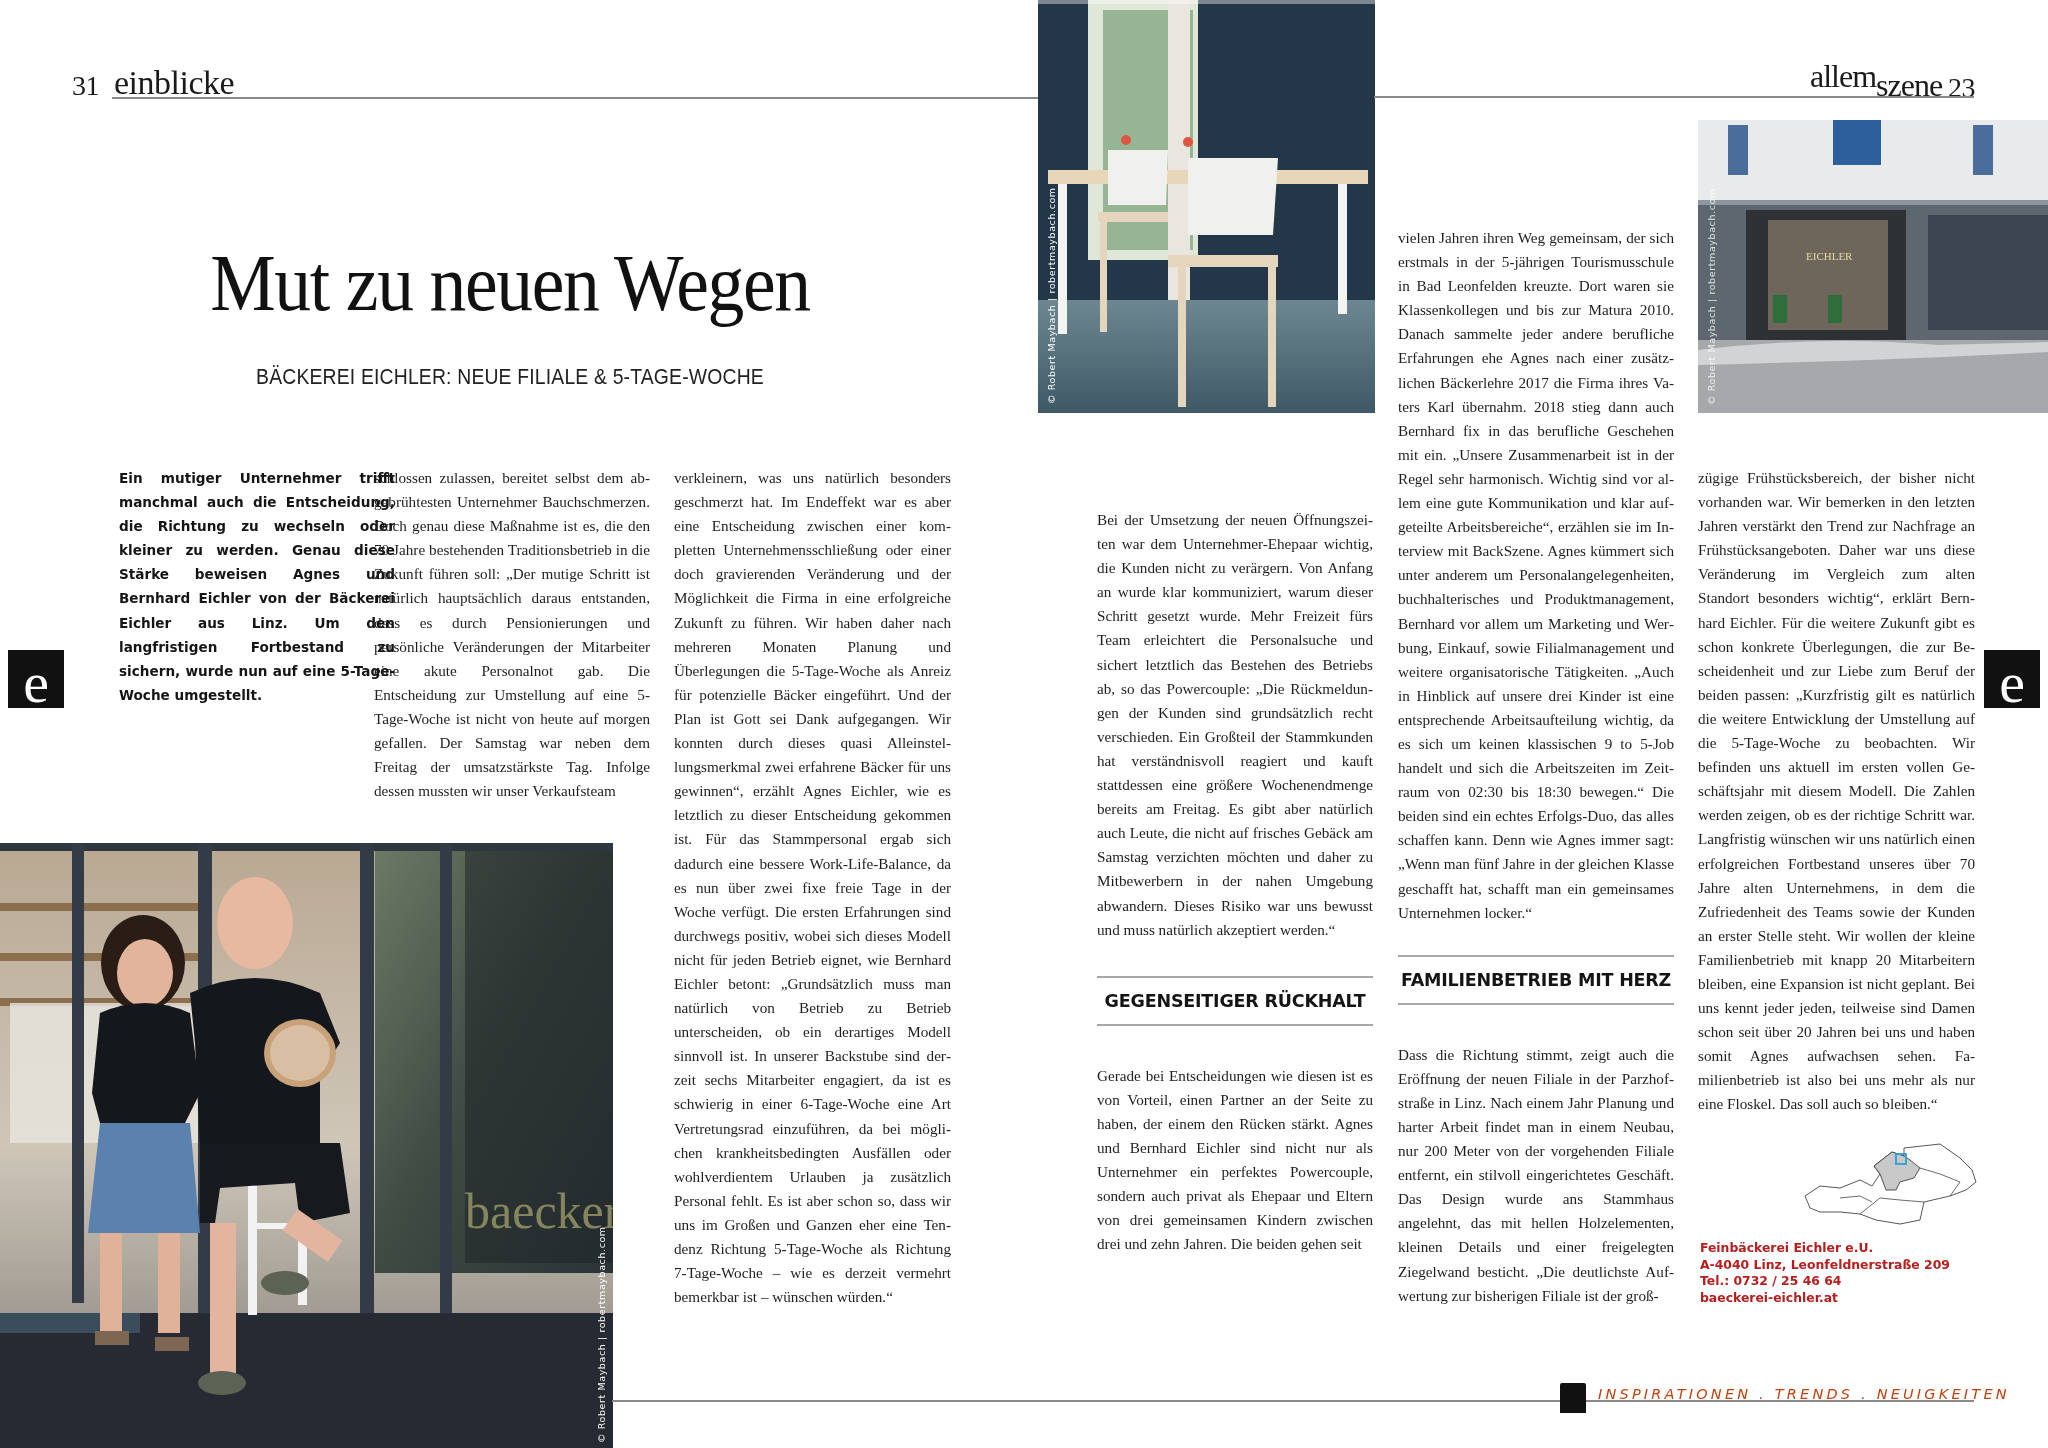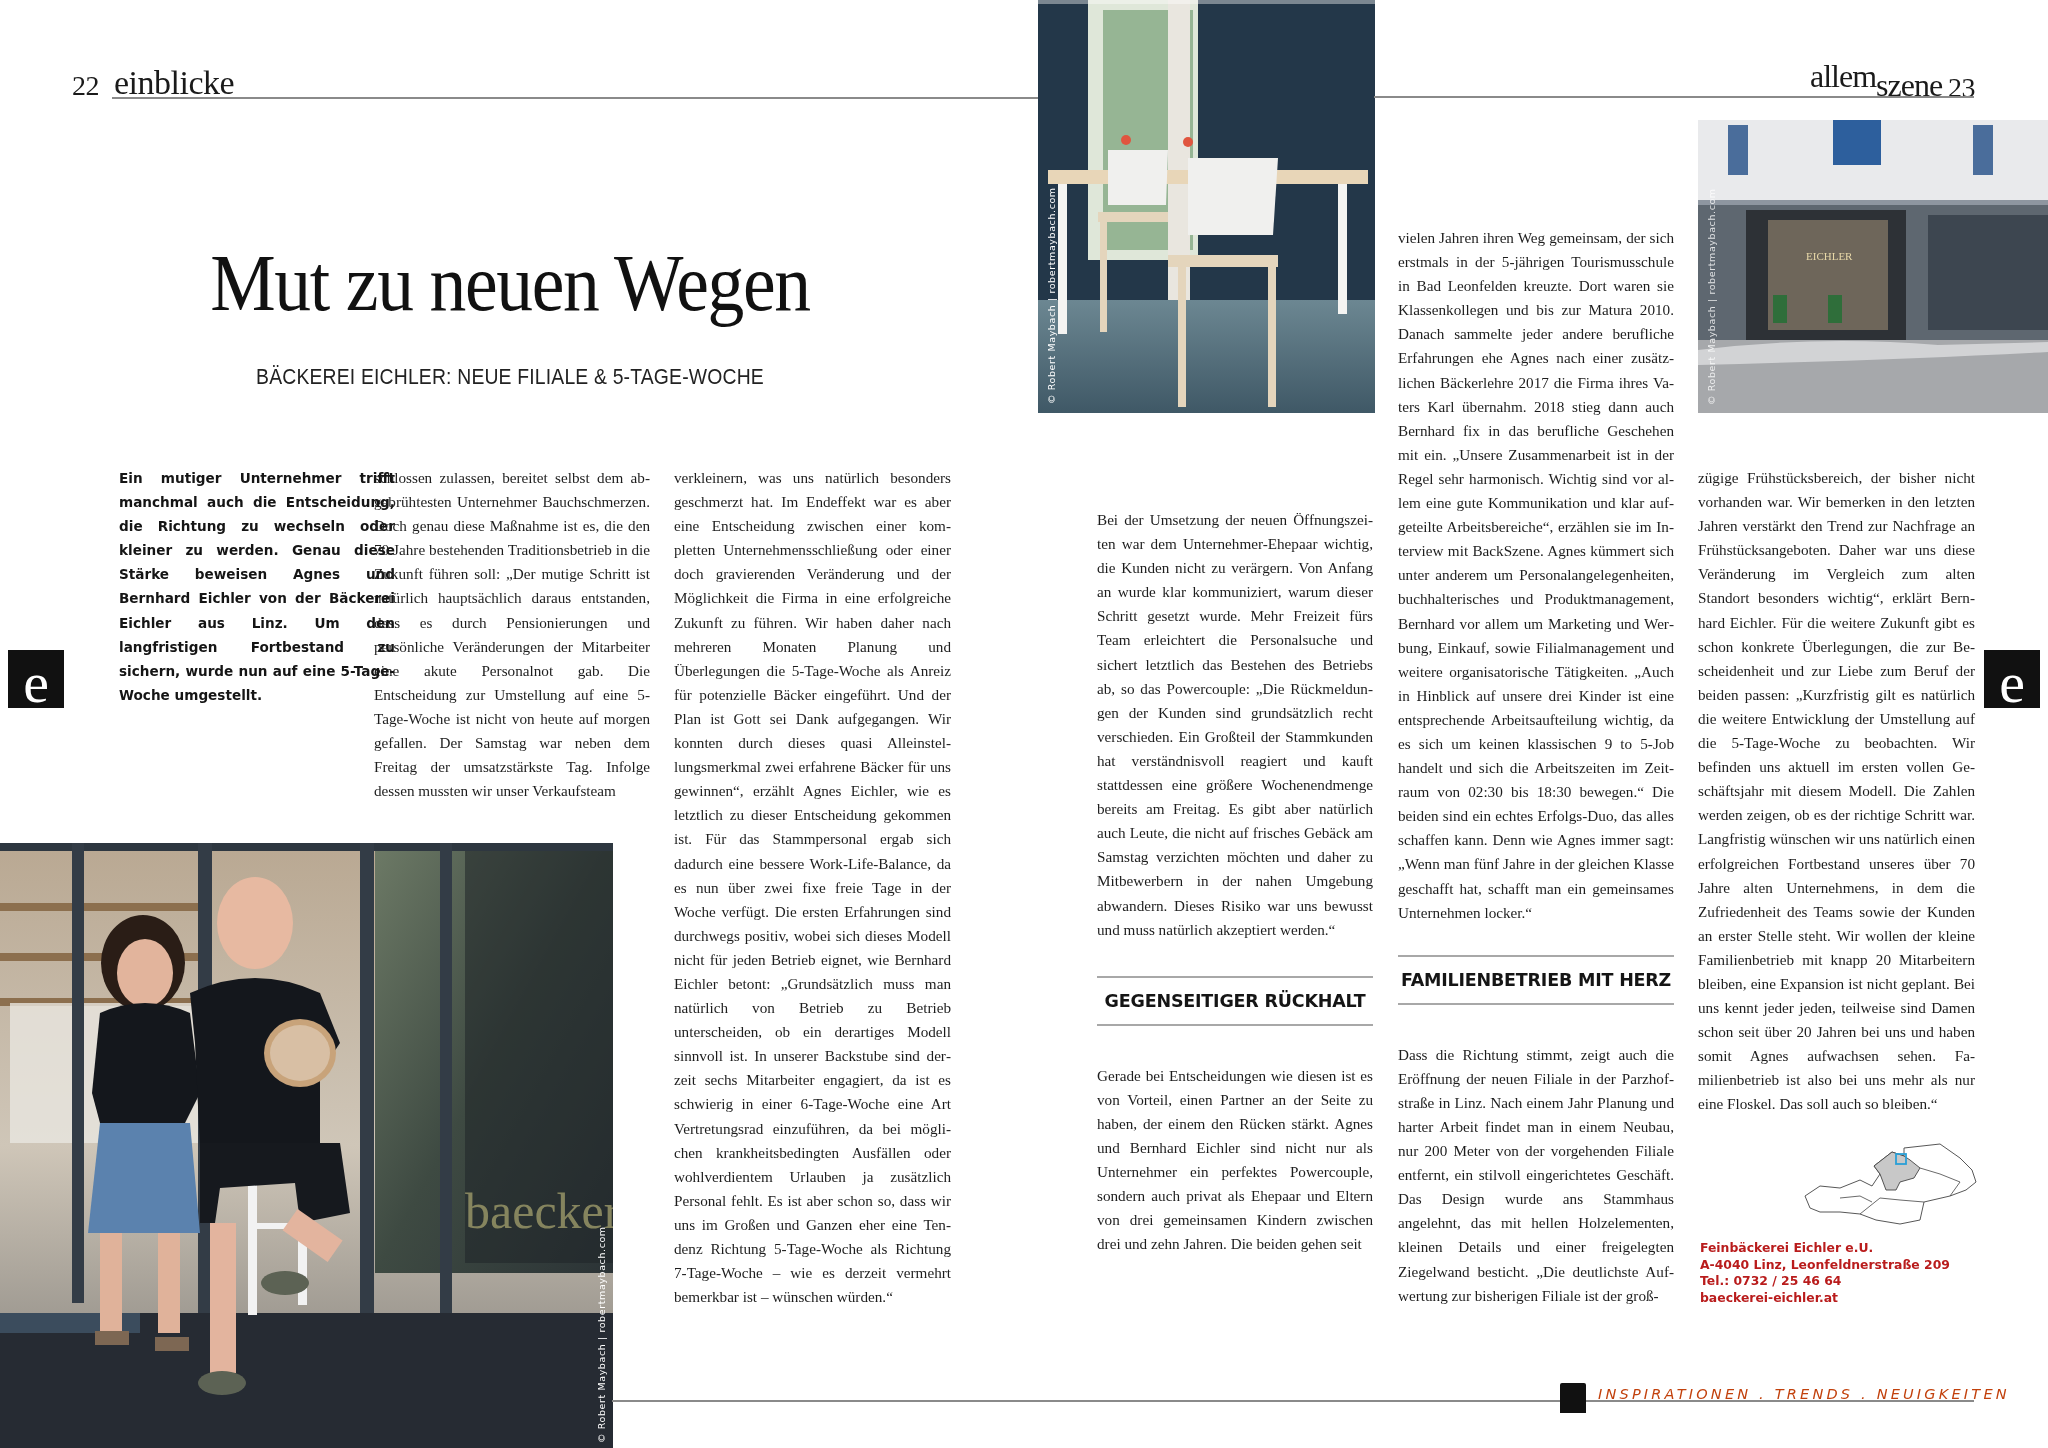--- a/index.html
+++ b/index.html
@@ -42,21 +42,21 @@
   
   .footer-rule { height: 1.5px; background: #8a8a8a; }
   .bako-logo { width: 26px; height: 26px; background: #111; color: #fff; font-family: "DejaVu Sans", sans-serif; font-weight: bold; font-size: 7.5px; text-align: center; line-height: 8px; padding-top: 30px; border-top-left-radius: 2px; border-top-right-radius: 2px; }
   .footer-tag { font-family: "DejaVu Sans", sans-serif; font-size: 14.5px; letter-spacing: 3.2px; color: #c2410c; font-style: italic; }
 </style>
 </head>
 <body>
 
 <div>
 
-  <div class="abs page-num" style="left:72px; top:70px;">22</div>
+  <div class="abs page-num" style="left:72px; top:70px;">31</div>
   <div class="abs section-name" style="left:114px; top:64px;">einblicke</div>
   <div class="abs head-rule" style="left:112px; top:97px; width:928px;"></div>
 
   <div class="abs" style="left:80px; top:238px; width:860px; text-align:center;">
     <h1 class="main-title">Mut zu neuen Wegen</h1>
   </div>
   <div class="abs" style="left:80px; top:364px; width:860px; text-align:center;">
     <div class="subtitle">BÄCKEREI EICHLER: NEUE FILIALE &amp; 5-TAGE-WOCHE</div>
   </div>
 

